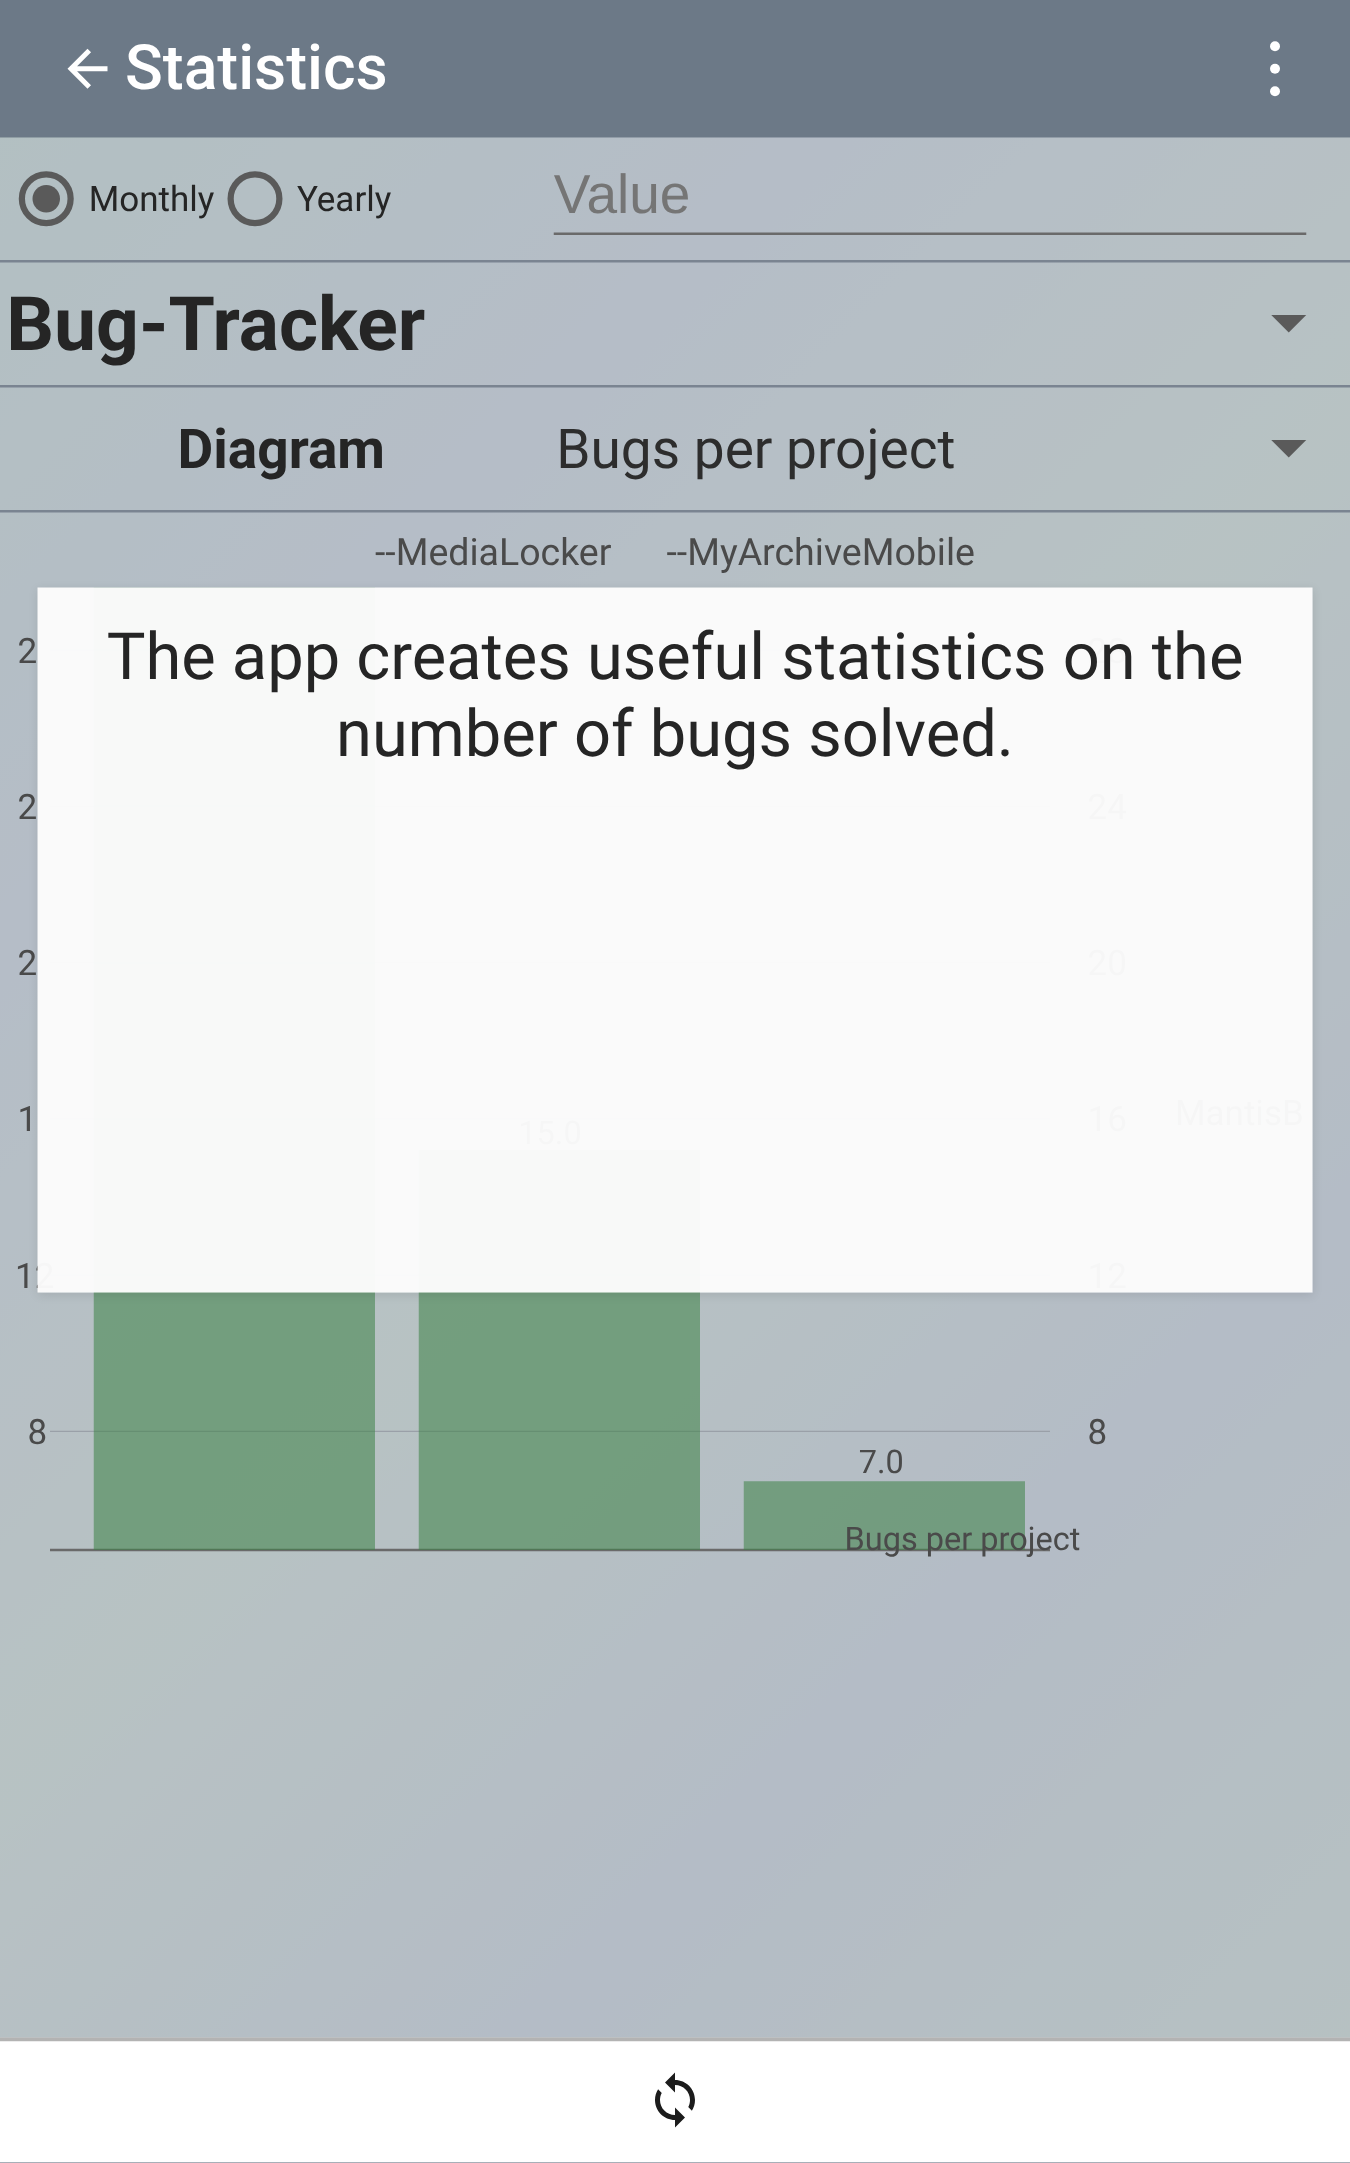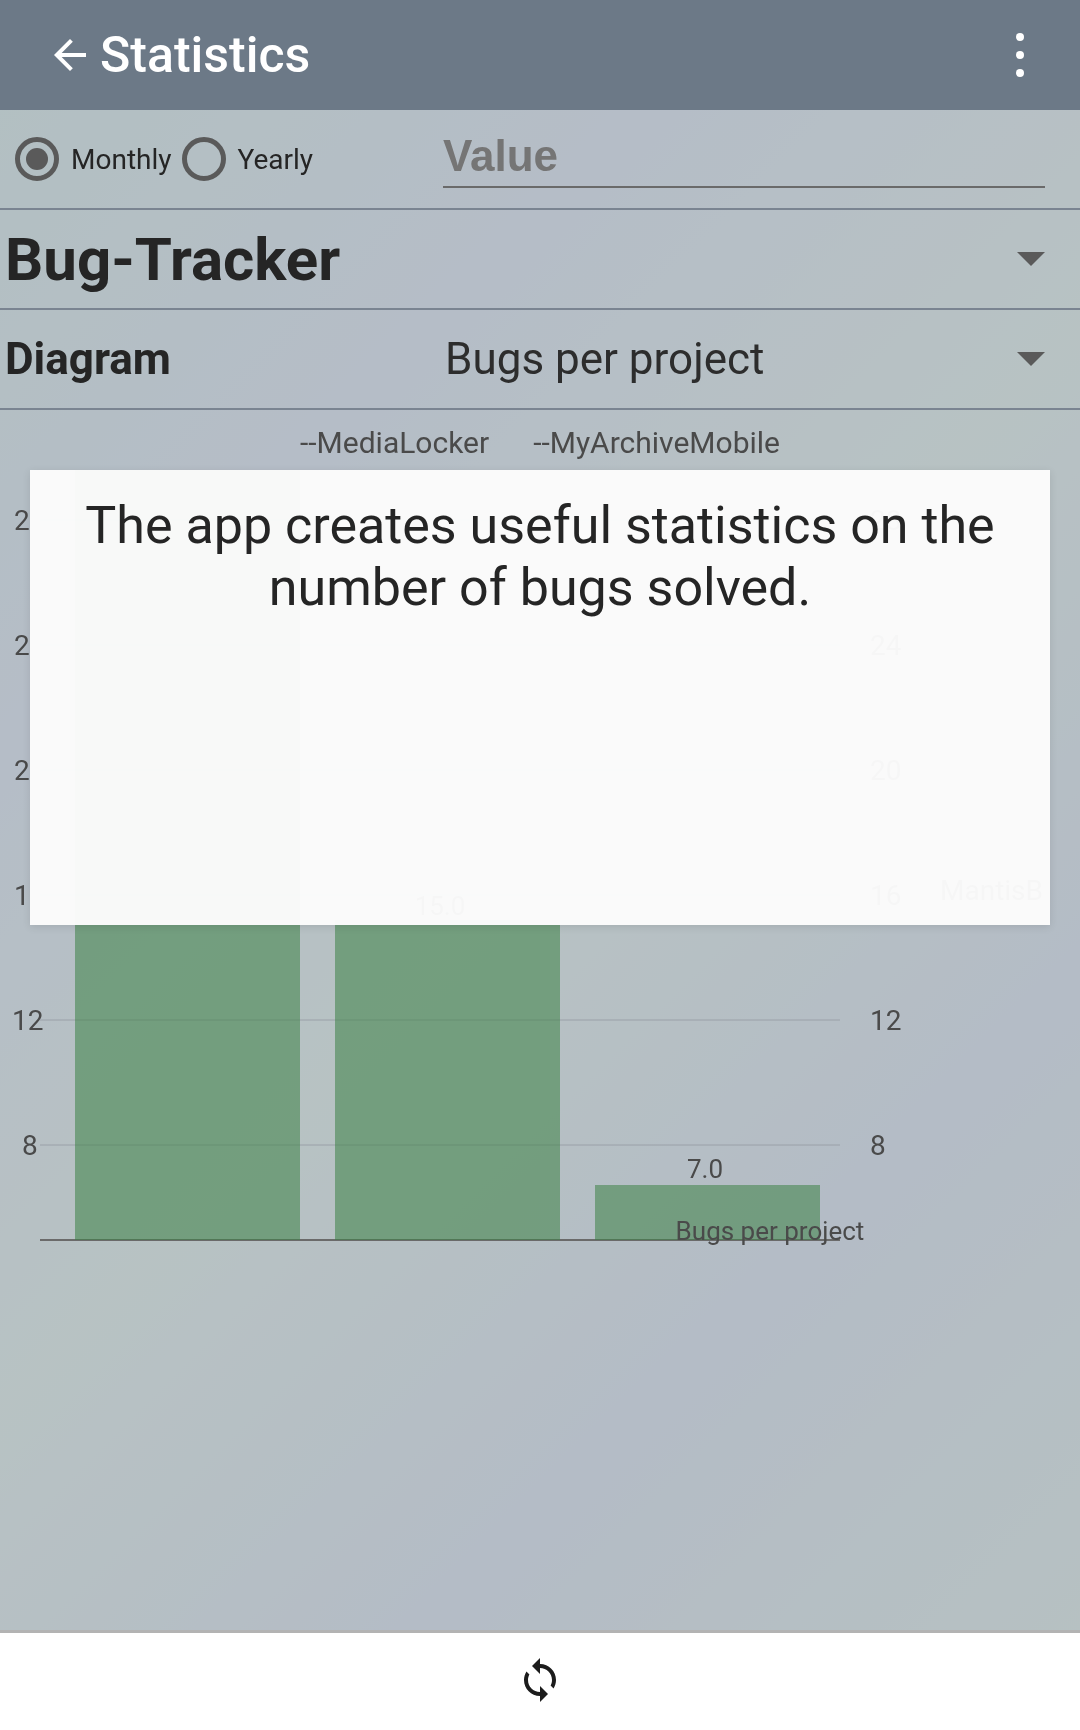--- a/index.html
+++ b/index.html
@@ -123,21 +123,20 @@
       flex: 1;
       margin-left: 120px;
       margin-right: 20px;
       font-size: 44px;
       color: #ffffff;
       border: none;
       background: transparent;
       border-bottom: 2px solid #6a6a6a;
       padding-bottom: 5px;
       outline: none;
-      font-weight: bold;
     }
     .dropdown-row {
       position: relative;
       height: 100px;
       display: flex;
       align-items: center;
       padding: 0 15px 0 5px;
       border-bottom: 2px solid #7a8491;
       cursor: pointer;
     }
@@ -198,21 +197,21 @@
     }
     .base-line {
       stroke: #6a6a6a;
       stroke-width: 2;
     }
     .info-overlay {
       position: absolute;
       left: 30px;
       right: 30px;
       top: 470px;
-      height: 455px;
+      height: 564px;
       background: rgba(252, 252, 252, 0.97);
       padding: 25px 10px;
       box-shadow: 0 2px 8px rgba(0,0,0,0.1);
     }
     .info-text {
       font-size: 52px;
       text-align: center;
       color: #252525;
       line-height: 1.2;
     }
@@ -228,20 +227,21 @@
       justify-content: center;
       border-top: 3px solid #b3b3b3;
     }
     .refresh-icon {
       cursor: pointer;
     }
     .row2-wrap {
       display: flex;
       width: 100%;
       align-items: center;
+      text-align: center;
     }
     .row2-label {
       font-size: 44px;
       font-weight: bold;
       color: #252525;
       width: 440px;
     }
     .row2-value-wrap {
       flex: 1;
       display: flex;

